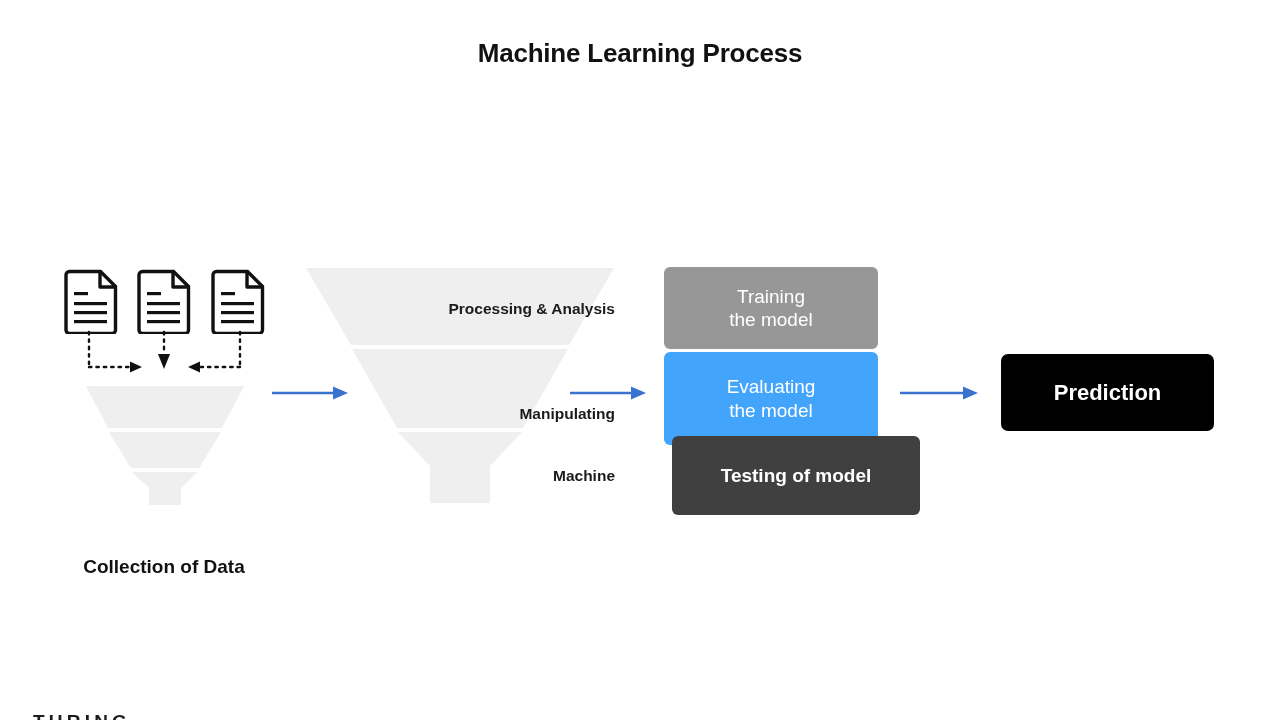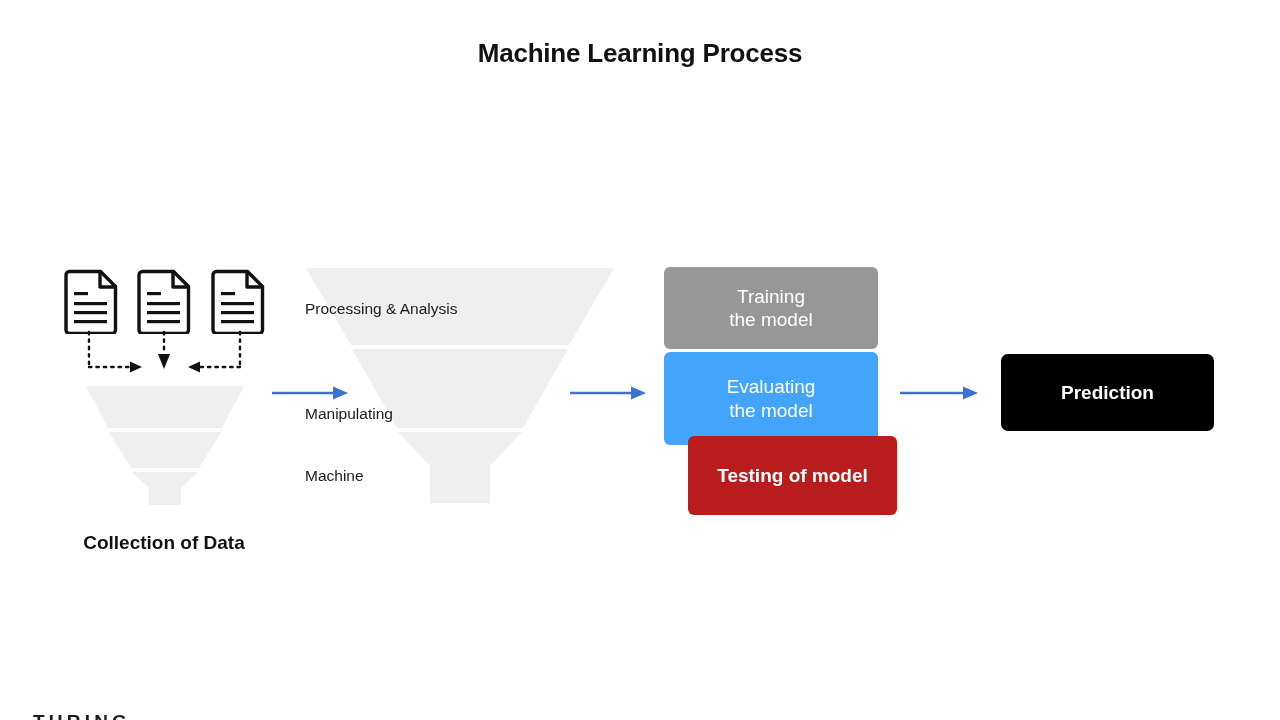--- a/index.html
+++ b/index.html
@@ -55,34 +55,36 @@
     height: 55px;
   }
 
   
   .funnel {
     position: absolute;
   }
   .funnel svg { display: block; }
   .funnel-label {
     position: absolute;
-    text-align: left;
+    text-align: right;
     font-size: 15.5px;
     color: #1b1b1b;
     white-space: nowrap;
+    font-weight: bold;
   }
 
   
   .caption {
     position: absolute;
     text-align: center;
     font-size: 19px;
     font-weight: bold;
     color: #111111;
     white-space: nowrap;
+    margin-top: 24px;
   }
 
   
   .arrow {
     position: absolute;
   }
   .arrow svg { display: block; }
 
   
   .stage-box {
@@ -104,21 +106,21 @@
     left: 1001px;
     top: 354px;
     width: 213px;
     height: 77px;
     background: #000000;
     border-radius: 7px;
     display: flex;
     align-items: center;
     justify-content: center;
     color: #ffffff;
-    font-size: 19px;
+    font-size: 22px;
     font-weight: bold;
   }
 
   
   #brand-logo {
     position: absolute;
     left: 33px;
     top: 711px;
     font-size: 19px;
     font-weight: bold;
@@ -232,21 +234,21 @@
     </span>
   </div>
 
   <div class="stage-box" style="left:664px; top:352px; width:214px; height:93px; background:#42a5fb;">
     <span>
       <span>Evaluating</span><br>
       <span>the model</span>
     </span>
   </div>
 
-  <div class="stage-box" style="left:688px; top:436px; width:209px; height:79px; background:#b91c1c; font-weight:bold;">
+  <div class="stage-box" style="left:672px; top:436px; width:248px; height:79px; background:#404040; font-weight:bold;">
     <span>Testing of model</span>
   </div>
 
   <div class="arrow" style="left:900px; top:384px;">
     <svg width="82" height="18" viewBox="0 0 82 18">
       <line x1="0" y1="9" x2="64" y2="9" stroke="#3a72cf" stroke-width="2.3"></line>
       <path d="M63 2.5 L78 9 L63 15.5 Z" fill="#3a72cf"></path>
     </svg>
   </div>
 

